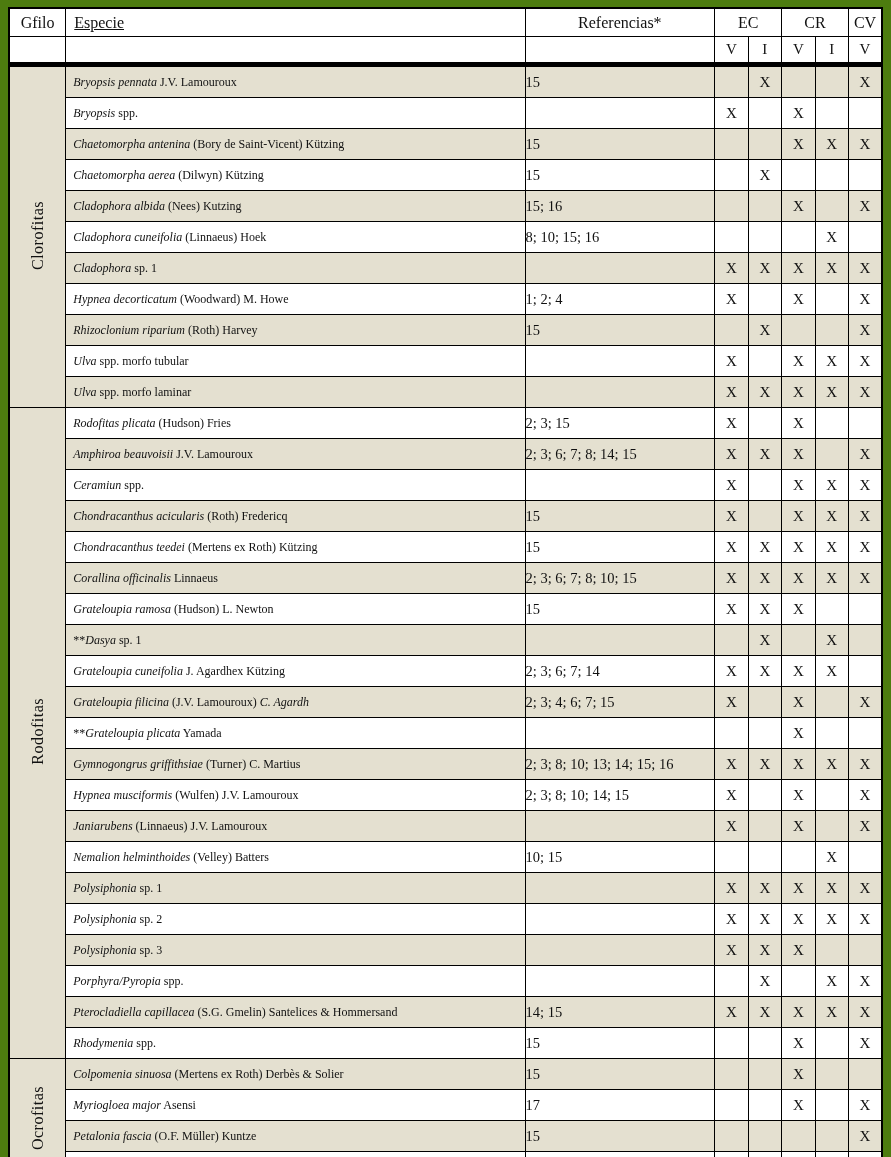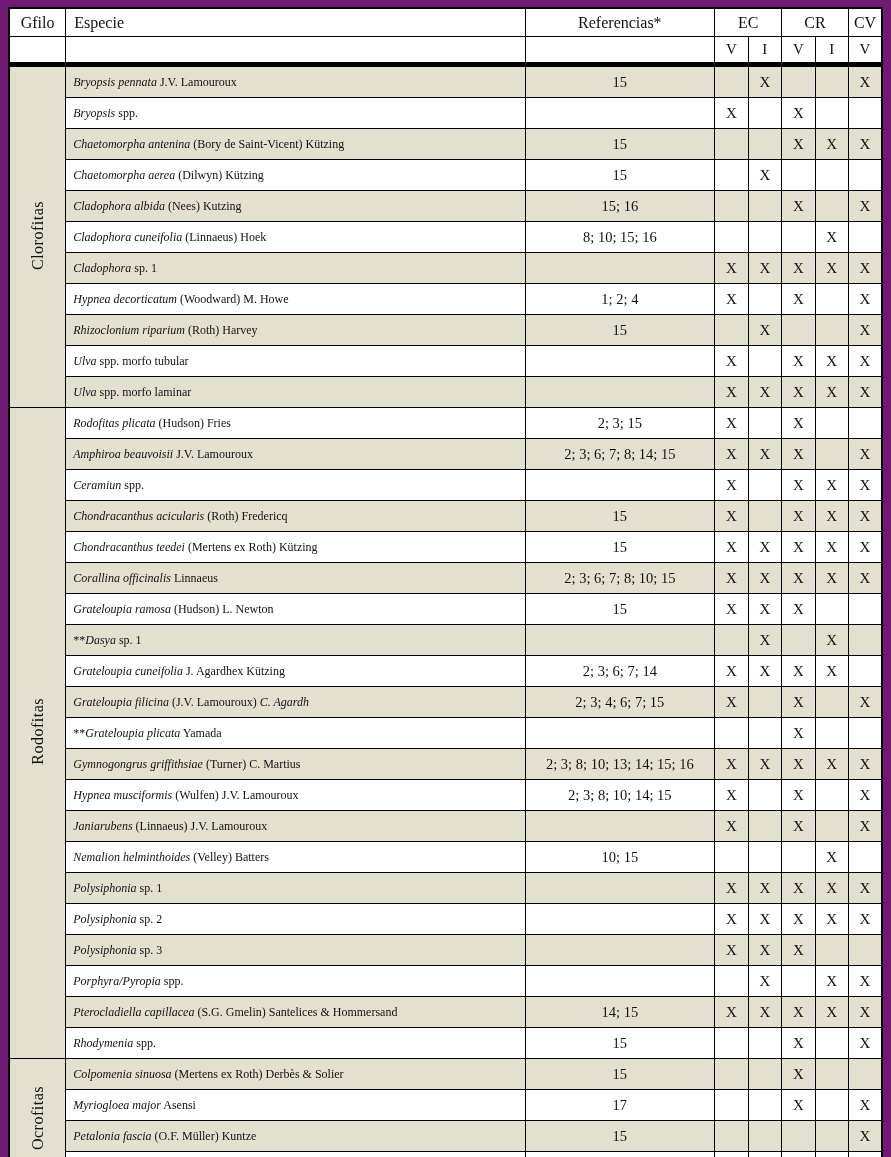--- a/index.html
+++ b/index.html
@@ -1,59 +1,59 @@
 <!DOCTYPE html>
 <html style="--stripe: #e4e0d0;"><head>
 <meta charset="utf-8">
 <style>
   html, body { margin: 0; padding: 0; background: #ffffff; }
   .page {
     width: 891px;
     height: 1157px;
     box-sizing: border-box;
     padding: 7px 8px;
-    background: #701a75;
+    background: #4d7c0f;
     font-family: "Liberation Serif", "DejaVu Serif", serif;
     color: #111111;
   }
   table.species-table {
     border-collapse: collapse;
     table-layout: fixed;
     width: 875px;
     border: 2px solid #000;
   }
   th, td {
     border: 1px solid #000;
     font-size: 15px;
     font-weight: normal;
     padding: 0;
     overflow: hidden;
     white-space: nowrap;
   }
   thead th { height: 27px; text-align: center; background: #ffffff; font-size: 16px; }
-  thead th.especie-h { text-align: left; padding-left: 8px; }
+  thead th.especie-h { text-align: left; padding-left: 8px; text-decoration: underline; }
   thead tr.sub th { height: 25px; border-bottom: 5px solid #000; font-size: 15px; }
   tbody td { height: 30px; }
   tbody tr.stripe td { background: var(--stripe, #e4e0d0); }
   tbody tr.plain td { background: #ffffff; }
   td.group-cell {
     background: var(--stripe, #e4e0d0) !important;
     text-align: center;
     vertical-align: middle;
   }
   td.group-cell .vertical {
     display: inline-block;
     writing-mode: vertical-rl;
     transform: rotate(180deg);
     font-size: 16px;
     letter-spacing: 0.5px;
     white-space: nowrap;
   }
   td.species { text-align: left; padding-left: 7px; font-size: 12px; }
-  td.refs { text-align: center; font-size: 14.5px; }
+  td.refs { text-align: left; font-size: 14.5px; }
   td.mark { text-align: center; font-size: 15px; }
 </style>
 </head>
 <body>
 
 <div class="page">
   <table class="species-table">
     <colgroup>
       <col style="width:56px">
       <col style="width:453px">

